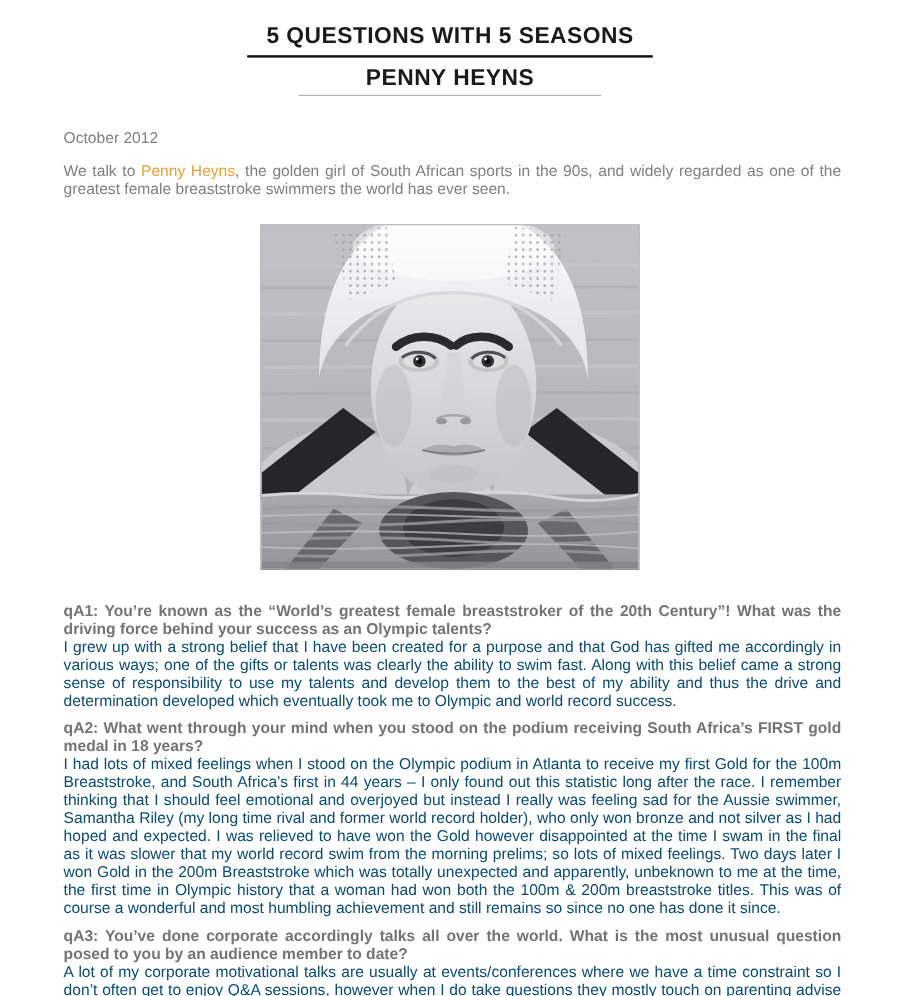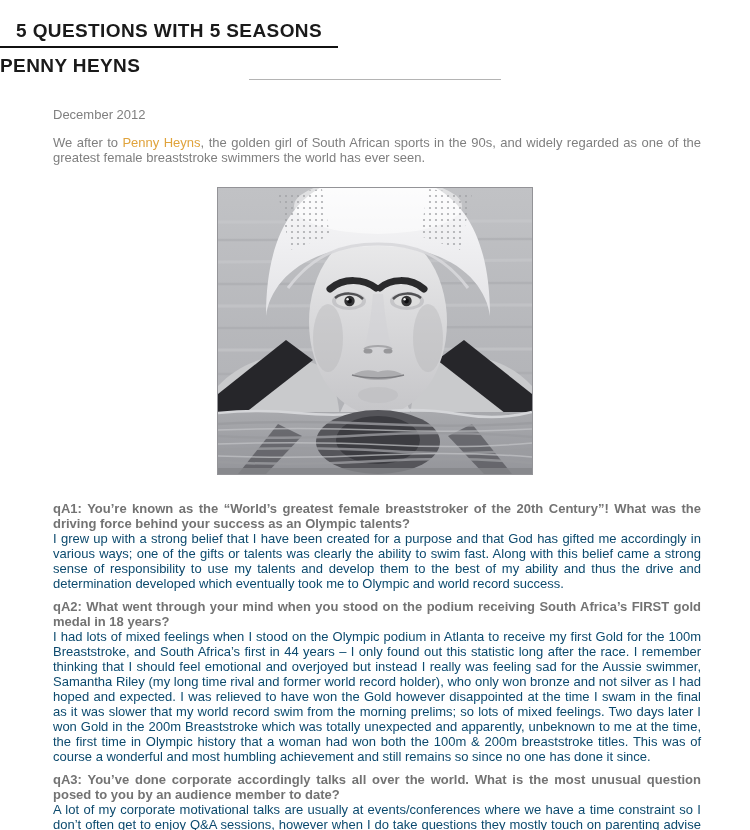--- a/index.html
+++ b/index.html
@@ -4,21 +4,21 @@
 <style>
   html, body { margin: 0; padding: 0; background: #ffffff; }
   .page {
     position: relative;
     width: 750px;
     height: 830px;
     overflow: hidden;
     background: #ffffff;
     font-family: "Liberation Sans", sans-serif;
   }
-  .titles { padding-top: 20px; }
+  .titles { text-align: center; padding-top: 20px; }
   .title-main {
     display: inline-block;
     font-size: 19px;
     font-weight: bold;
     color: #1a1a1a;
     letter-spacing: 0.4px;
     line-height: 22px;
     padding: 0 16px 4px 16px;
     border-bottom: 2px solid #111111;
   }
@@ -67,23 +67,23 @@
 <div class="page">
 
   <div class="titles">
     <div class="title-main">5 QUESTIONS WITH 5 SEASONS</div>
     <div class="title-sub">PENNY HEYNS</div>
     <div class="title-sub-rule"></div>
   </div>
 
   <div class="content">
 
-    <div class="date">December 2012</div>
-
-    <p class="intro"><span>We after to </span><span class="link">Penny Heyns</span><span>, the golden girl of South African sports in the 90s, and widely regarded as one of the greatest female breaststroke swimmers the world has ever seen.</span></p>
+    <div class="date">October 2012</div>
+
+    <p class="intro"><span>We talk to </span><span class="link">Penny Heyns</span><span>, the golden girl of South African sports in the 90s, and widely regarded as one of the greatest female breaststroke swimmers the world has ever seen.</span></p>
   </div>
 
   <div class="photo-wrap">
     <div class="photo" role="img" aria-label="Black-and-white close-up portrait of swimmer Penny Heyns wearing a white swim cap, chin at the waterline, dark goggle straps on her shoulders, face reflected in the water">
       <svg width="314" height="286" viewBox="0 0 314 286" xmlns="http://www.w3.org/2000/svg">
         <defs>
           <linearGradient id="waterTop" x1="0" y1="0" x2="0" y2="1">
             <stop offset="0" stop-color="#c1c2c5"></stop>
               <stop offset="1" stop-color="#b1b2b6"></stop>
           </linearGradient>

